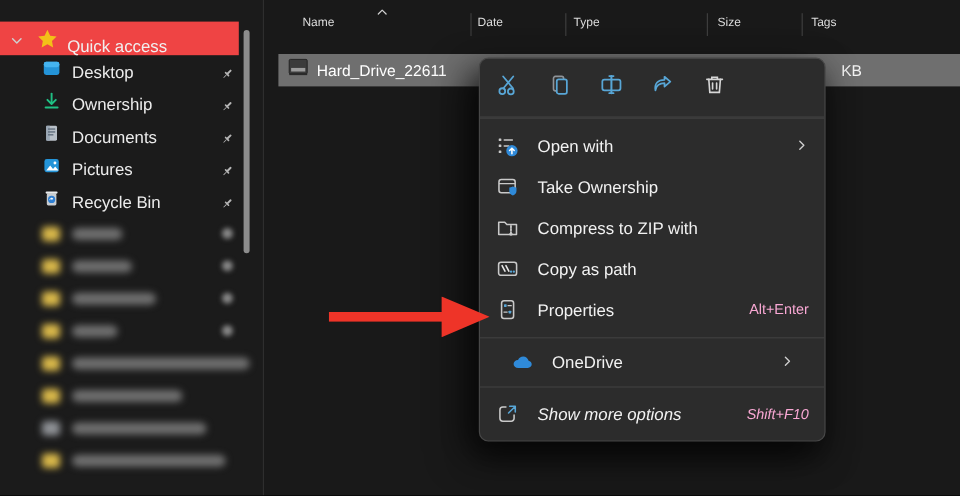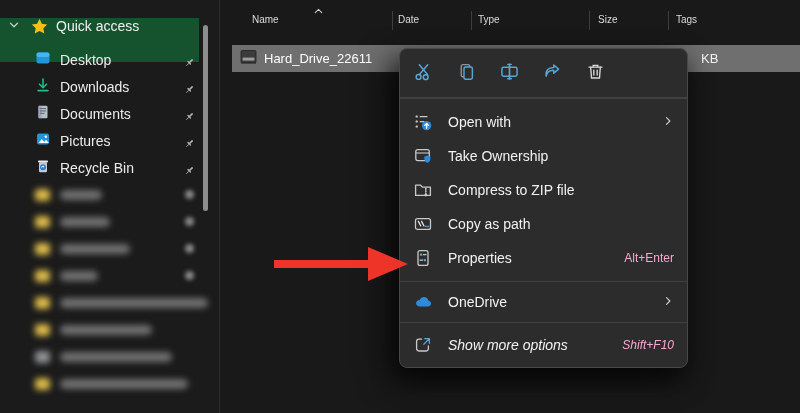--- a/index.html
+++ b/index.html
@@ -3,22 +3,22 @@
 <meta charset="utf-8">
 <style>
   * { box-sizing: border-box; margin: 0; padding: 0; }
   html,body { background:#000; }
   .screen {
     position: relative; width: 800px; height: 413px; overflow: hidden;
     background: #191919; font-family: "Liberation Sans", sans-serif; color: #e8e8e8;
   }
   
   .sidebar { position:absolute; left:0; top:0; width:219px; height:413px; background:#1b1b1b; }
-  .qa-row { position:absolute; left:0; top:18px; width:199px; height:44px; background:#14532d;
-            display:flex; align-items:flex-start; padding-left:7px; }
+  .qa-row { position:absolute; left:0; top:18px; width:199px; height:28px; background:#ef4444;
+            display:flex; align-items:flex-end; padding-left:7px; }
   .qa-row .star { margin-left:10px; }
   .qa-row .lbl { margin-left:8px; font-size:14px; color:#f0f0f0; }
   .side-list { position:absolute; left:0; top:46px; width:219px; }
   .side-item { position:relative; height:27px; display:flex; align-items:center; padding-left:35px; }
   .side-item .lbl { margin-left:9px; font-size:14px; color:#ececec; white-space:nowrap; }
   .pin { position:absolute; right:24px; top:8px; }
   .blurwrap { filter: blur(3px); display:flex; align-items:center; width:100%; height:100%; }
   .bfolder { width:15px; height:12px; border-radius:3px; background:#d9b84a; flex:none; }
   .bfolder.grey { background:#8f9296; }
   .btext { height:10px; border-radius:5px; background:#6f6f6f; margin-left:10px; }
@@ -43,21 +43,21 @@
   .qa-btn { width:43px; height:36px; display:flex; align-items:center; justify-content:center;
             border-radius:4px; cursor:default; }
   .msep { height:1px; background:#404040; }
   .mi { height:34px; display:flex; align-items:center; padding:0 13px; font-size:14px; color:#f2f2f2; cursor:default; }
   .mi .ic { width:20px; height:20px; flex:none; margin-right:15px; display:flex;
             align-items:center; justify-content:center; }
   .mi .lbl { flex:1; white-space:nowrap; }
   .mi.print { height:42px; padding-left:48px; }
   .shortcut { font-size:12px; color:#f9a8d4; margin-left:8px;text-align:right; }
   .grp { padding:6px 0; }
-  .grp-od { padding:3px 0; }
+  .grp-od { padding:3px 12px; }
   .grp-sm { padding:5px 0;font-style:italic; }
   
   .arrow { position:absolute; left:274px; top:247px; z-index:9; }
 </style>
 </head>
 <body>
 
 <div class="screen">
 
   <div class="sidebar">
@@ -98,21 +98,21 @@
       </div>
 
       <div class="side-item">
         <span>
           <svg width="16" height="16" viewBox="0 0 16 16" fill="none" stroke="#1fbf83" stroke-width="1.6" stroke-linecap="round" stroke-linejoin="round">
               <path d="M8 2v8"></path>
               <path d="M4.5 7.2L8 10.7l3.5-3.5"></path>
               <path d="M3 13.6h10"></path>
             </svg>
         </span>
-        <span class="lbl">Downloads</span>
+        <span class="lbl">Ownership</span>
         <span class="pin">
           <svg width="11" height="11" viewBox="0 0 16 16" fill="#b5b5b5">
               <g transform="rotate(45 8 8)">
                 <rect x="6.8" y="1.5" width="2.4" height="7" rx="1"></rect>
                 <rect x="4.5" y="7.6" width="7" height="2" rx="1"></rect>
                 <rect x="7.6" y="9.6" width="0.9" height="5"></rect>
               </g>
             </svg>
         </span>
       </div>
@@ -360,21 +360,21 @@
       </div>
 
       <div class="mi">
         <span class="ic">
           <svg width="20" height="20" viewBox="0 0 20 20" fill="none" stroke="#c9c9c9" stroke-width="1.3" stroke-linecap="round" stroke-linejoin="round">
               <path d="M2.6 15.4V5.2h5l1.8 1.9h8v8.3z"></path>
               <path d="M12.8 8.2v1.3M12.8 10.8v1.3M12.8 13.4v.9" stroke-width="1.5"></path>
               <circle cx="12.8" cy="15.1" r="0.9" stroke-width="1.1"></circle>
             </svg>
         </span>
-        <span class="lbl">Compress to ZIP file</span>
+        <span class="lbl">Compress to ZIP with</span>
       </div>
 
       <div class="mi">
         <span class="ic">
           <svg width="20" height="20" viewBox="0 0 20 20" fill="none">
               <rect x="2.5" y="4.6" width="15" height="10.8" rx="2" stroke="#c9c9c9" stroke-width="1.3"></rect>
               <path d="M5.4 7.4l2.4 4.6M8.6 7.4L11 12" stroke="#e8e8e8" stroke-width="1.3" stroke-linecap="round"></path>
               <circle cx="12.9" cy="12.4" r="0.95" fill="#58a6d6"></circle>
               <circle cx="15.2" cy="12.4" r="0.95" fill="#58a6d6"></circle>
             </svg>

